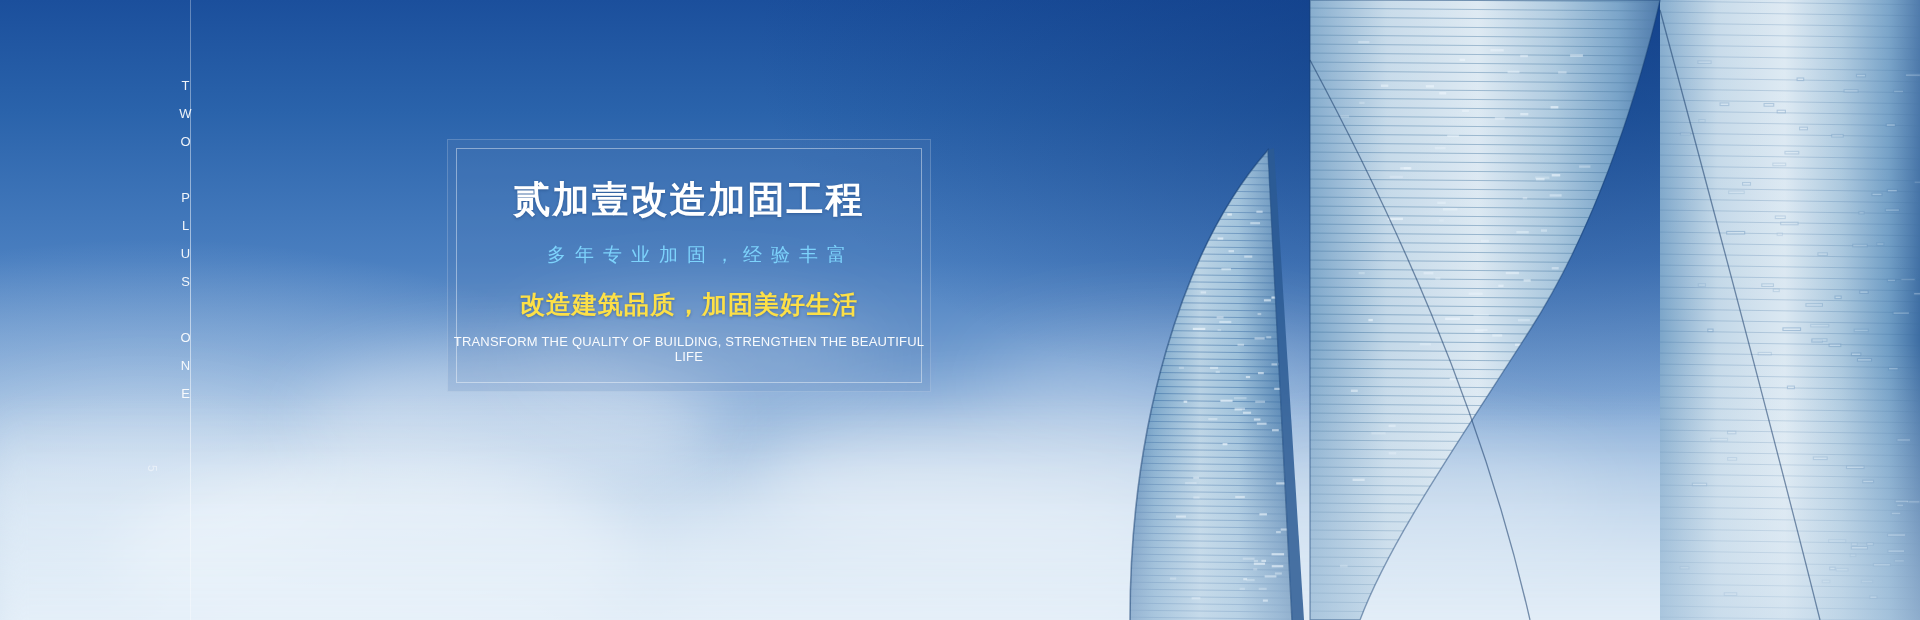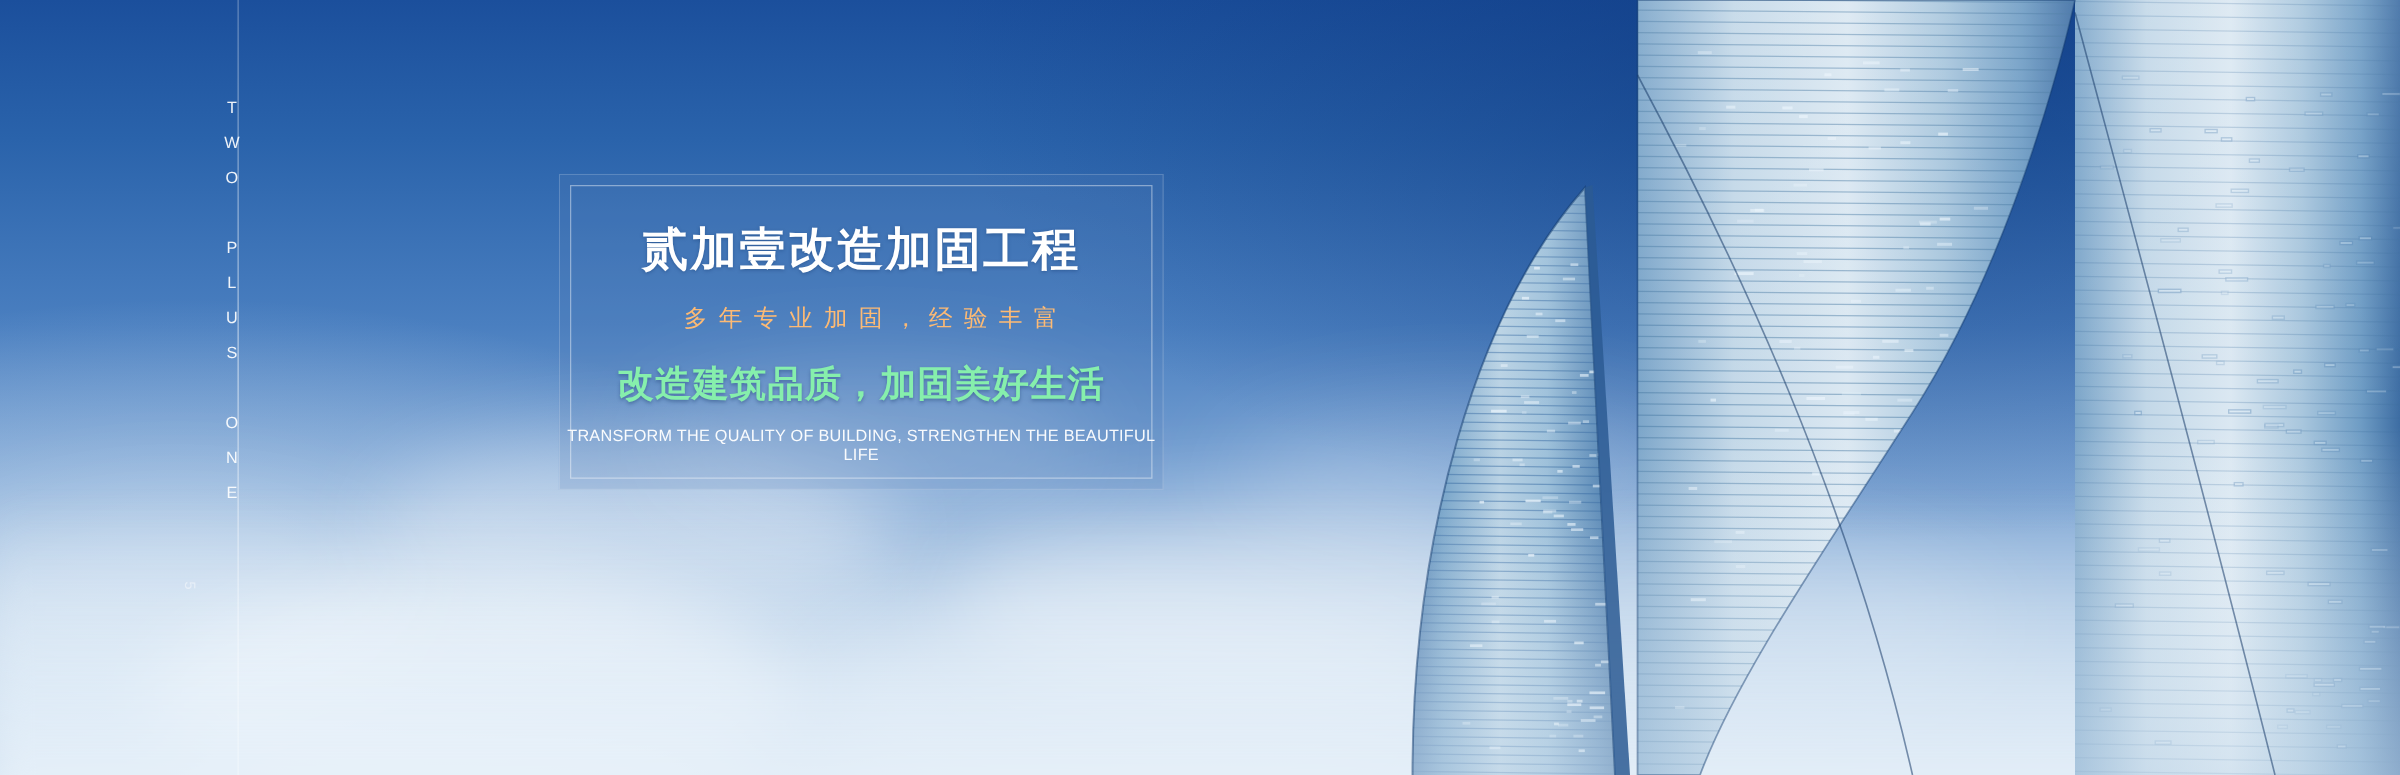--- a/index.html
+++ b/index.html
@@ -113,29 +113,29 @@
     font-size: 37px;
     font-weight: bold;
     color: #ffffff;
     letter-spacing: 2px;
     line-height: 1.05;
     text-shadow: 0 1px 3px rgba(10,40,90,0.35);
   }
   .subline {
     margin-top: 22px;
     font-size: 19px;
-    color: #fdba74;
+    color: #7dd3fc;
     letter-spacing: 9px;
     padding-left: 24px;
   }
   .tagline {
     margin-top: 20px;
-    font-size: 29px;
+    font-size: 25px;
     font-weight: bold;
-    color: #86efac;
+    color: #fde047;
     letter-spacing: 1px;
     text-shadow: 0 1px 3px rgba(10,40,90,0.35);
   }
   .english {
     margin-top: 13px;
     font-size: 13px;
     color: rgba(255,255,255,0.95);
     letter-spacing: 0.2px;
   }
 </style>

